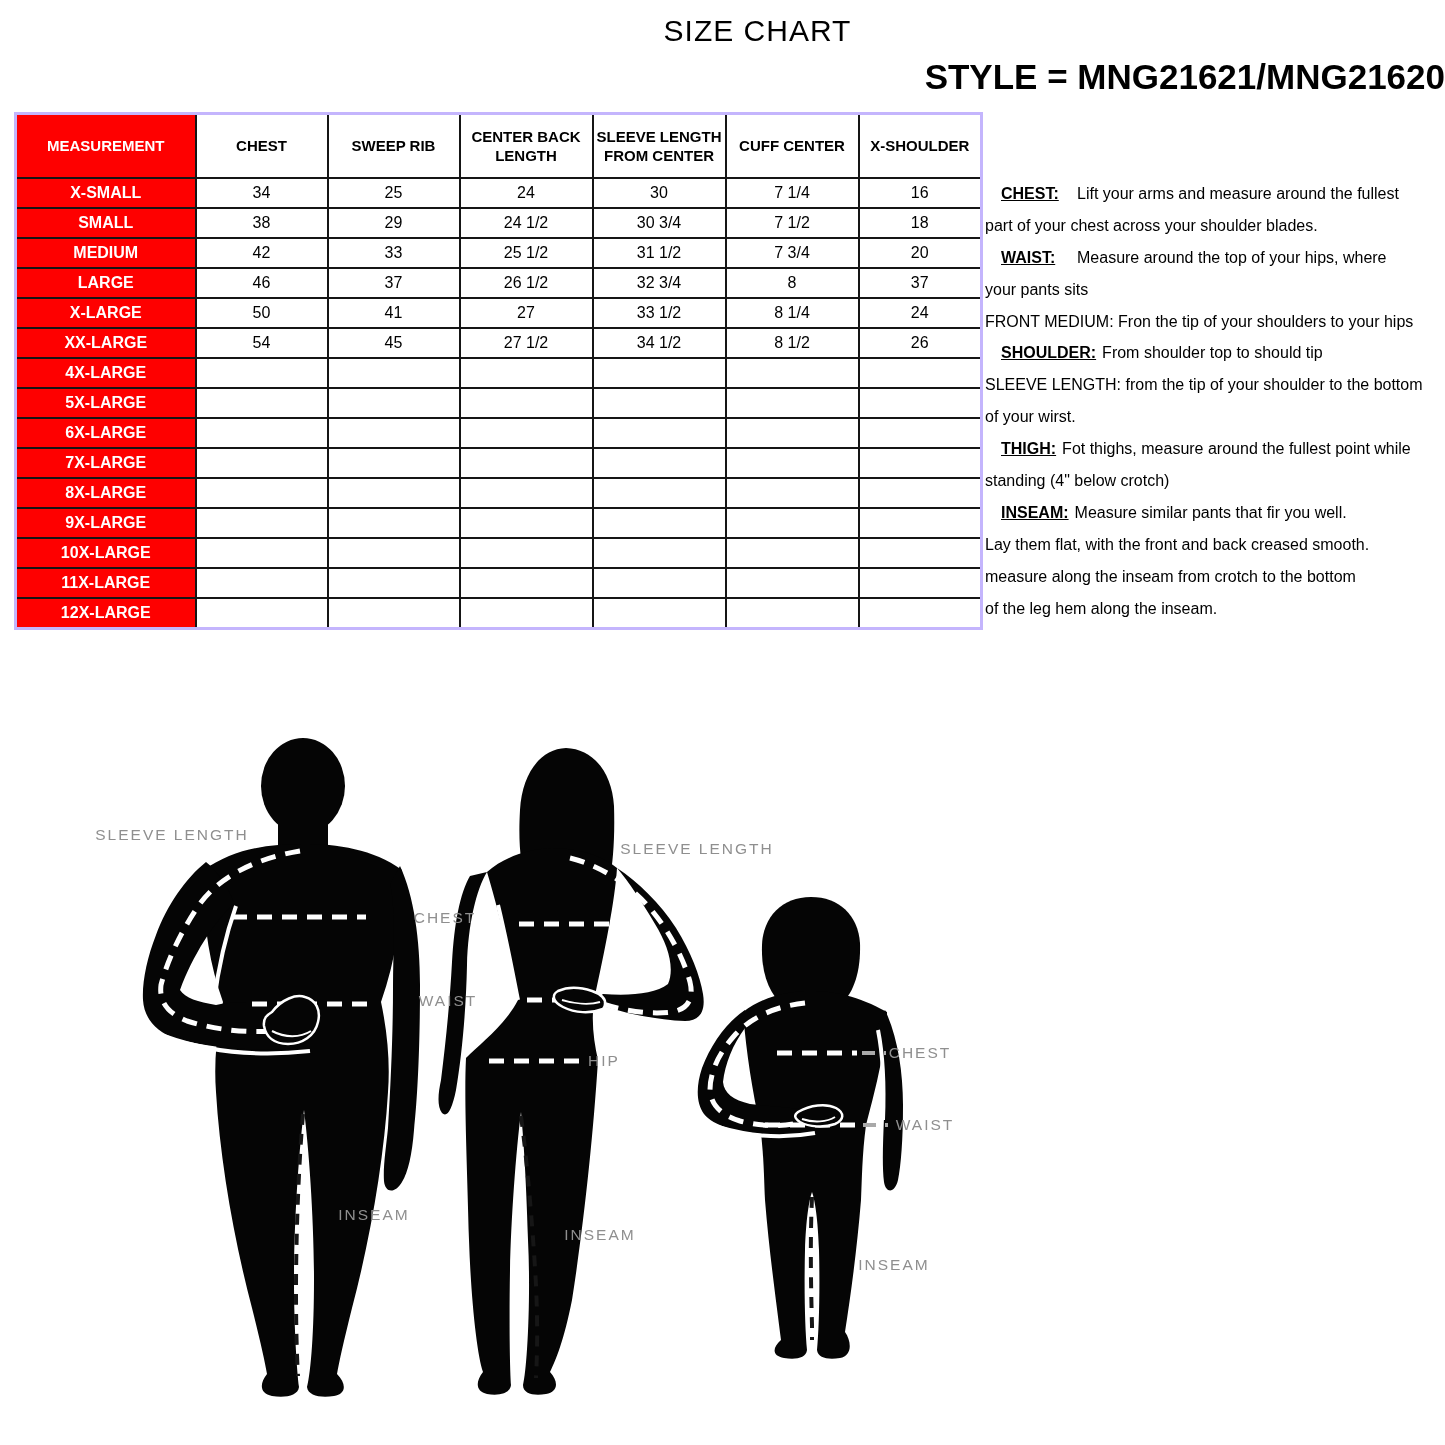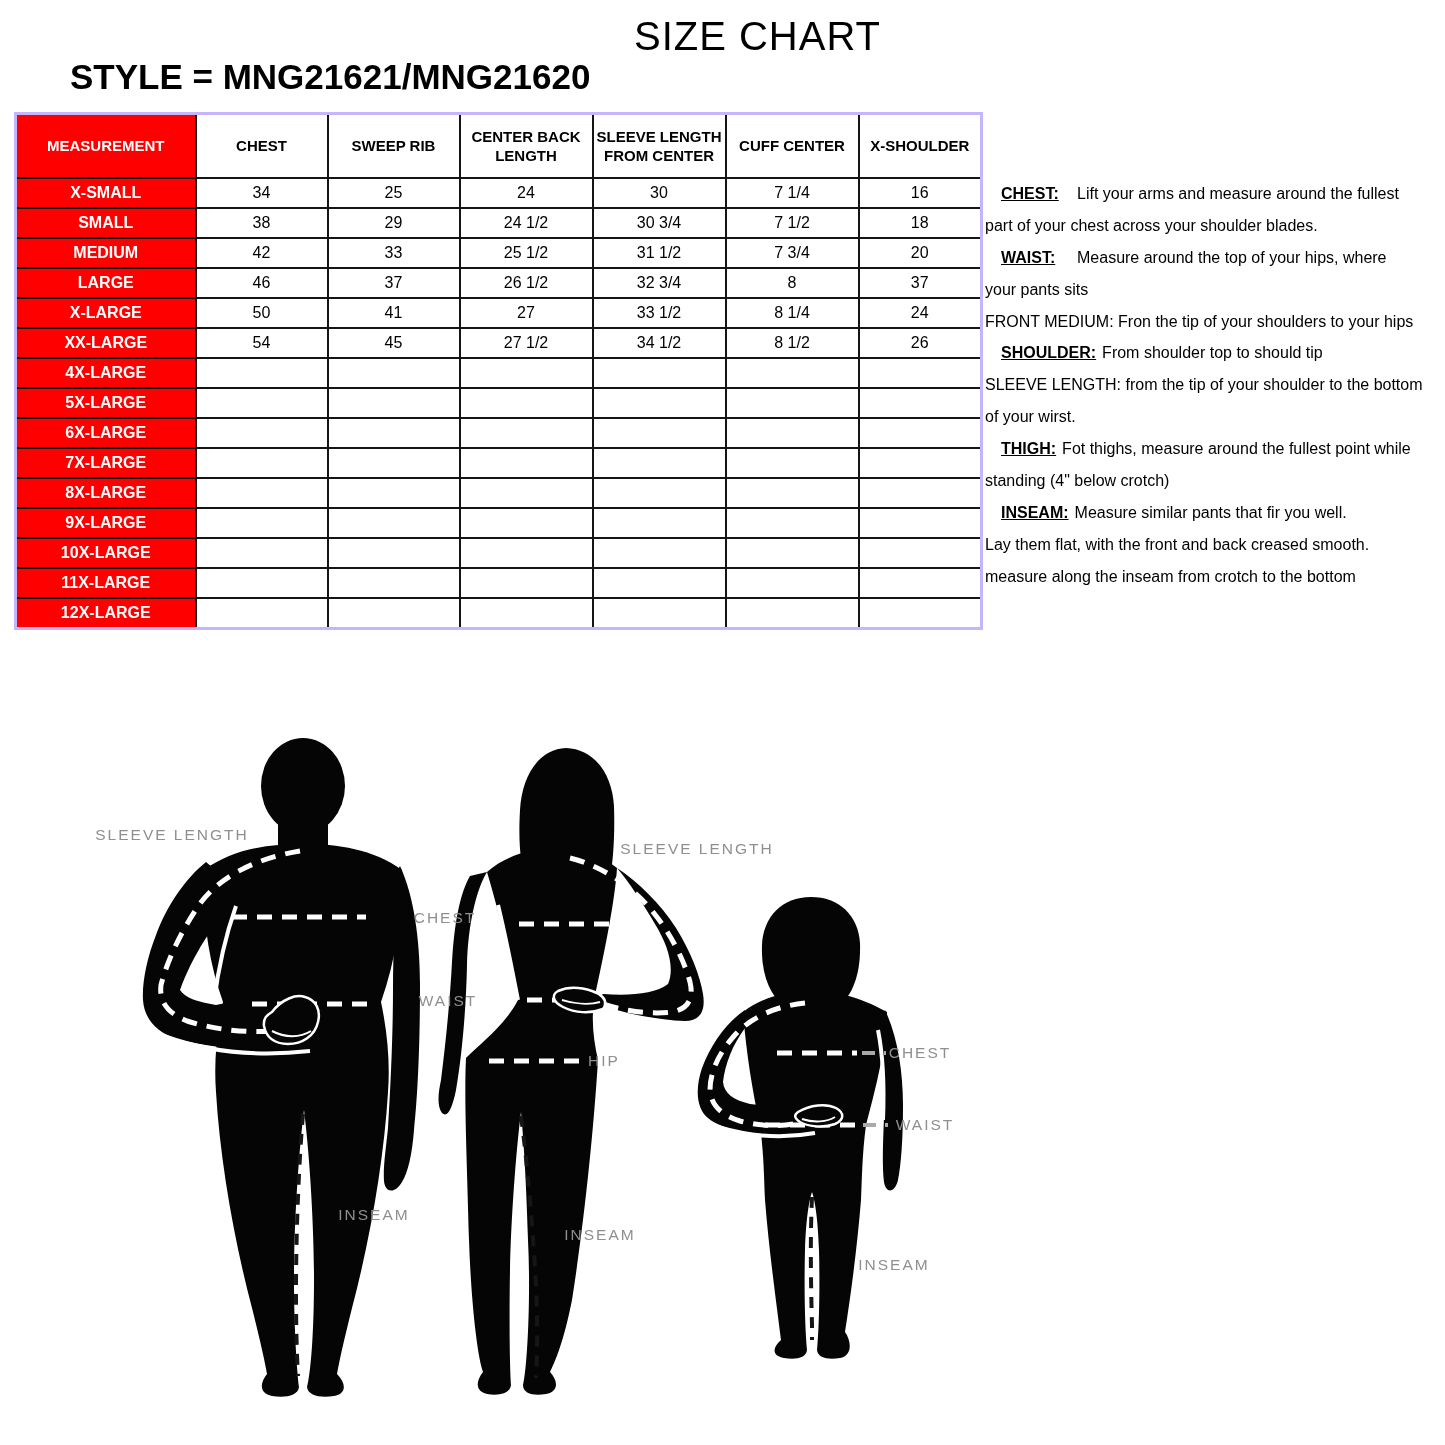--- a/index.html
+++ b/index.html
@@ -1,20 +1,20 @@
 <!DOCTYPE html>
 <html><head>
 <meta charset="utf-8">
 <style>
   html,body{margin:0;padding:0;background:#fff;}
   .page{position:relative;width:1445px;height:1445px;background:#fff;overflow:hidden;
         font-family:"Liberation Sans",sans-serif;color:#000;}
   .title{position:absolute;left:70px;top:14px;width:1375px;text-align:center;
-         font-size:40px;font-weight:400;letter-spacing:1px;}
-  .subtitle{position:absolute;left:70px;top:57px;width:1375px;text-align:left;
+         font-size:30px;font-weight:400;letter-spacing:1px;}
+  .subtitle{position:absolute;left:70px;top:57px;width:1375px;text-align:right;
             font-size:35px;font-weight:700;letter-spacing:0;}
   table.size-table{position:absolute;left:14px;top:112px;width:966px;
                    border-collapse:collapse;table-layout:fixed;
                    border:3px solid #c4b5fd;}
   .size-table th,.size-table td{border:2px solid #151515;text-align:center;
                    vertical-align:middle;padding:0 2px;overflow:hidden;}
   .size-table thead th{height:62px;font-size:15px;font-weight:700;background:#fff;line-height:1.3;}
   .size-table .red{background:#fe0000;color:#fff;font-weight:700;}
   .size-table tbody td{height:28px;font-size:16px;white-space:nowrap;line-height:28px;}
   .size-table tbody td.red{font-size:16px;}
@@ -209,20 +209,21 @@
       <div class="instr-line"><span class="instr-text">your pants sits</span></div>
       <div class="instr-line"><span class="instr-text">FRONT MEDIUM: Fron the tip of your shoulders to your hips</span></div>
       <div class="instr-line"><span class="instr-label">SHOULDER:</span><span class="instr-text">From shoulder top to should tip</span></div>
       <div class="instr-line"><span class="instr-text">SLEEVE LENGTH: from the tip of your shoulder to the bottom</span></div>
       <div class="instr-line"><span class="instr-text">of your wirst.</span></div>
       <div class="instr-line"><span class="instr-label">THIGH:</span><span class="instr-text">Fot thighs, measure around the fullest point while</span></div>
       <div class="instr-line"><span class="instr-text">standing (4" below crotch)</span></div>
       <div class="instr-line"><span class="instr-label">INSEAM:</span><span class="instr-text">Measure similar pants that fir you well.</span></div>
       <div class="instr-line"><span class="instr-text">Lay them flat, with the front and back creased smooth.</span></div>
       <div class="instr-line"><span class="instr-text">measure along the inseam from crotch to the bottom</span></div>
+      <div class="instr-line"><span class="instr-text">of the leg hem along the inseam.</span></div>
     </div>
 
   <svg class="figures" width="1445" height="745" viewBox="0 700 1445 745">
 
     <g>
       <ellipse class="sil" cx="303" cy="786" rx="42" ry="48"></ellipse>
       <rect class="sil" x="278" y="806" width="50" height="52"></rect>
       <path class="sil" d="
         M 204,870 C 233,849 268,844 303,844 C 338,844 373,849 402,870
         C 402,915 396,960 381,1002 C 388,1035 390,1065 388,1092

